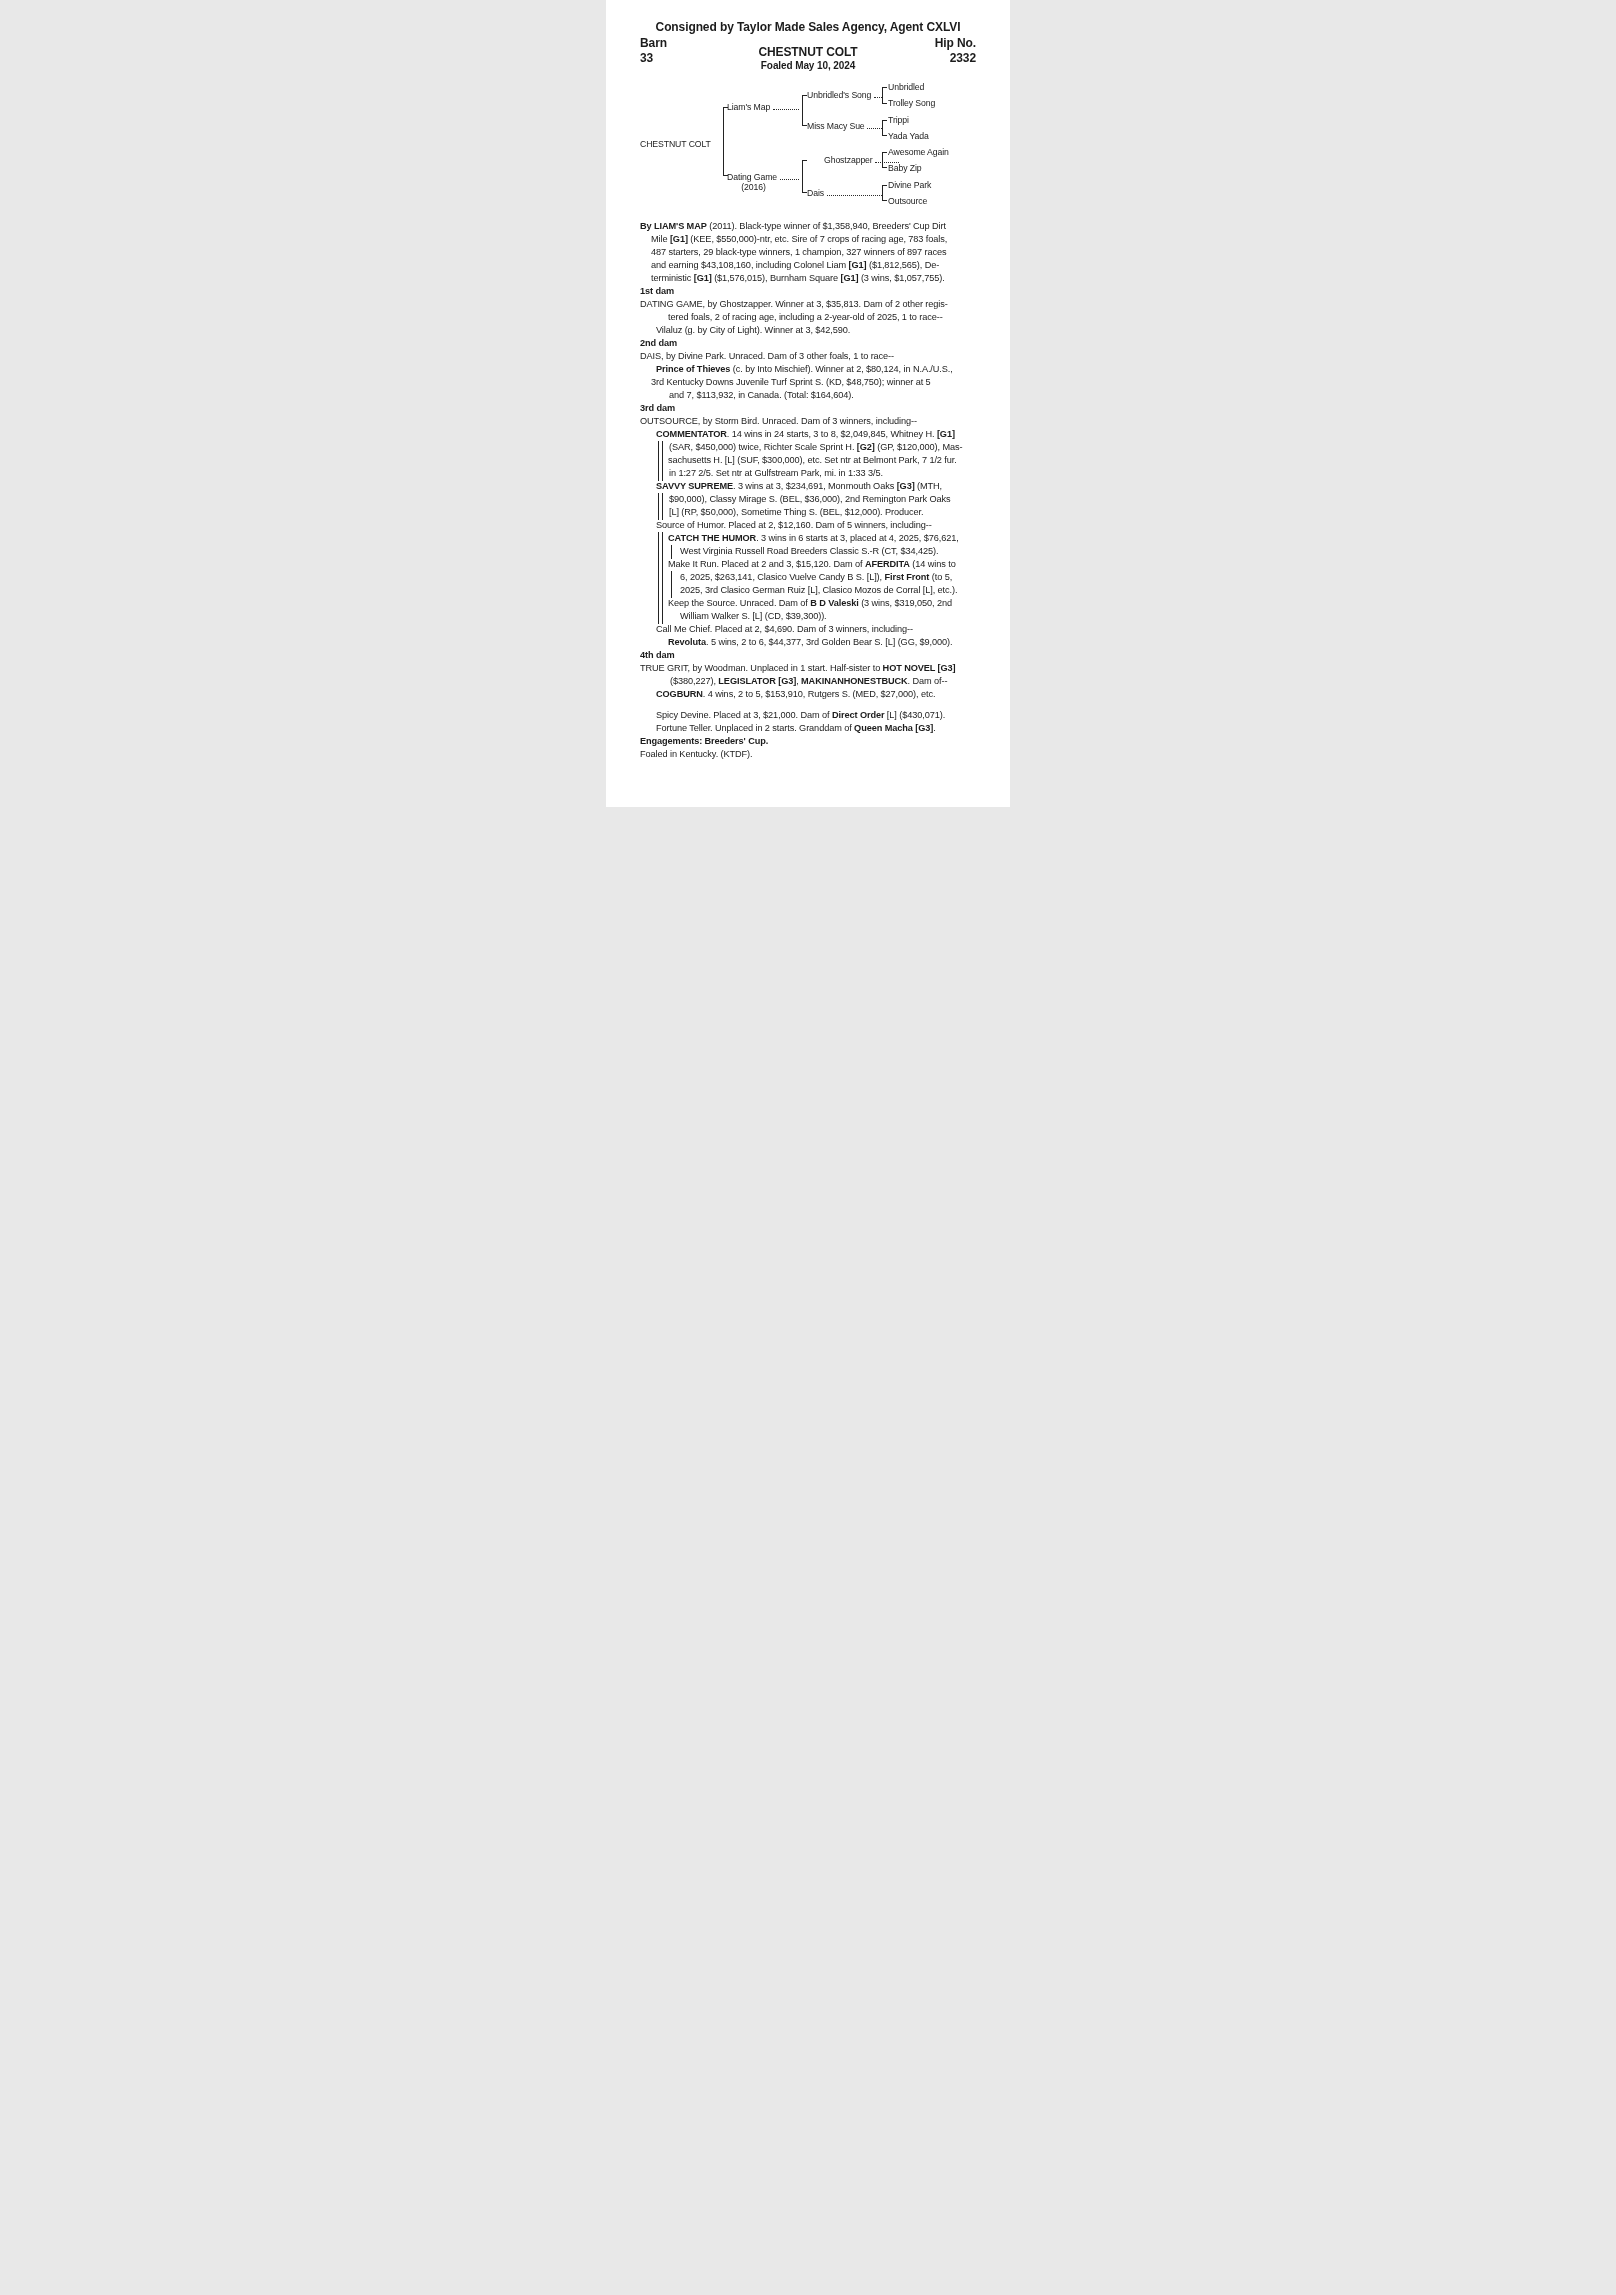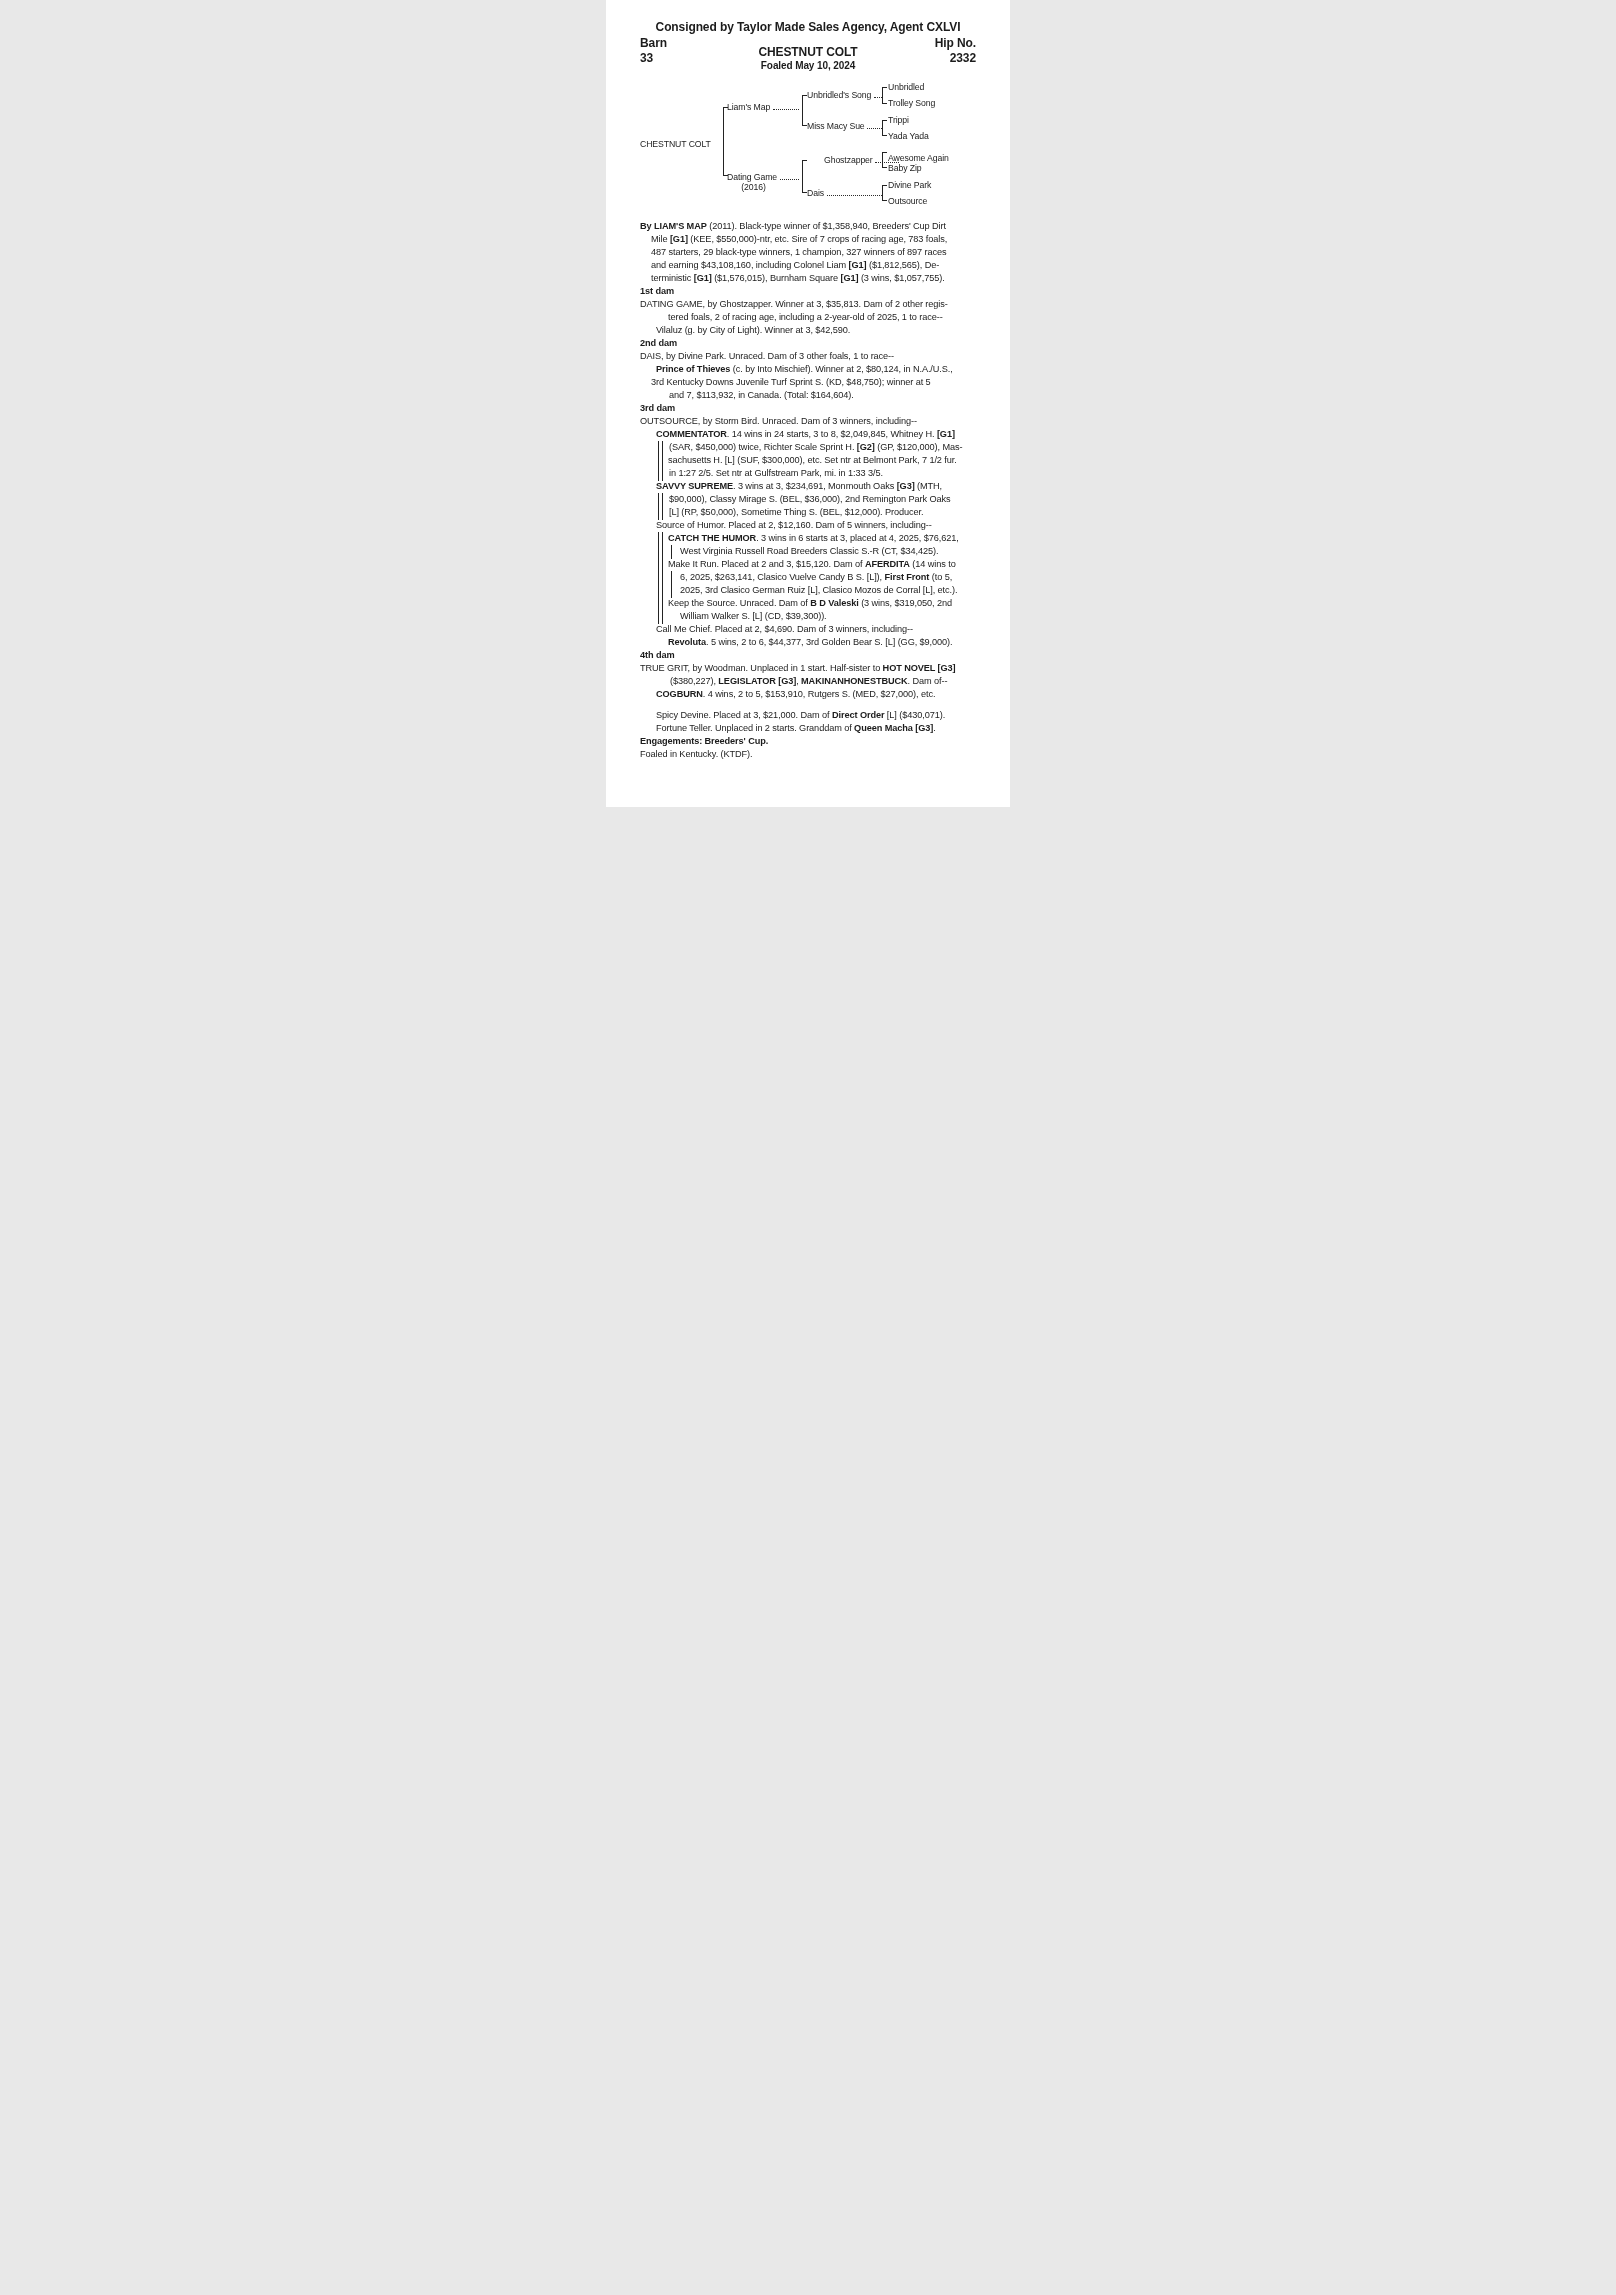--- a/index.html
+++ b/index.html
@@ -98,21 +98,21 @@
       </div>
     <div class="tnode" style="left:282px;top:98px;">
         <span class="nm">Trolley Song</span>
       </div>
     <div class="tnode" style="left:282px;top:115px;">
         <span class="nm">Trippi</span>
       </div>
     <div class="tnode" style="left:282px;top:131px;">
         <span class="nm">Yada Yada</span>
       </div>
-    <div class="tnode" style="left:282px;top:153px;">
+    <div class="tnode" style="left:282px;top:147px;">
         <span class="nm">Awesome Again</span>
       </div>
     <div class="tnode" style="left:282px;top:163px;">
         <span class="nm">Baby Zip</span>
       </div>
     <div class="tnode" style="left:282px;top:180px;">
         <span class="nm">Divine Park</span>
       </div>
     <div class="tnode" style="left:282px;top:196px;">
         <span class="nm">Outsource</span>

